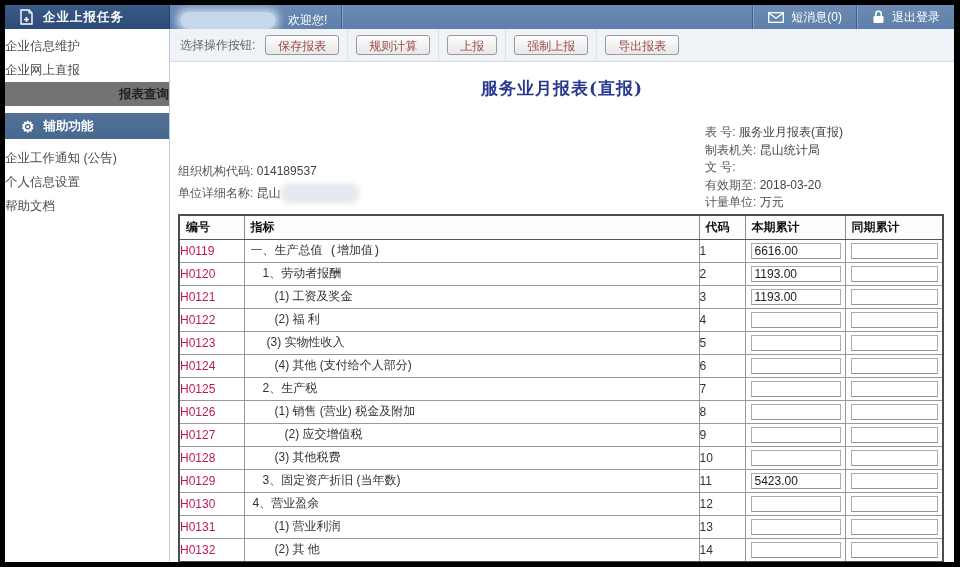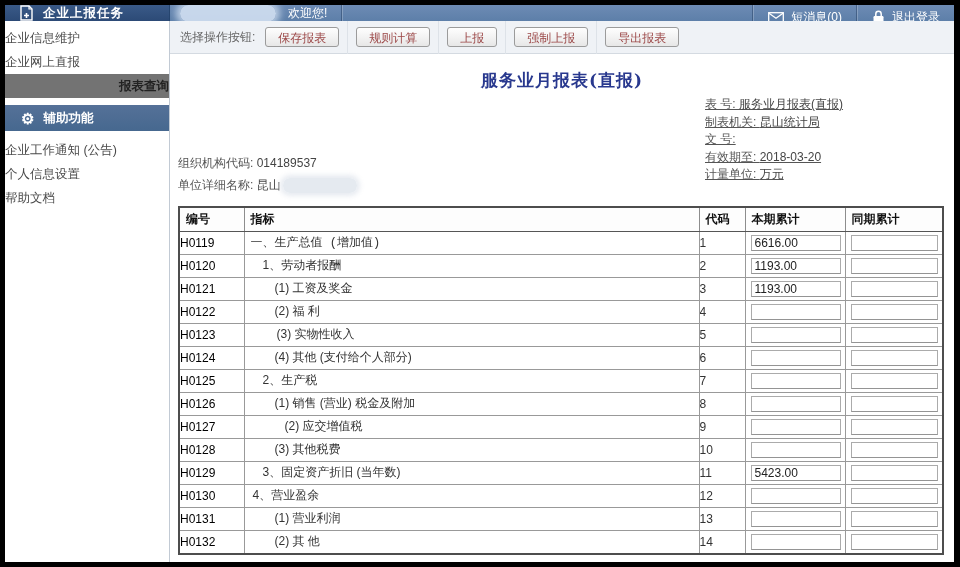--- a/index.html
+++ b/index.html
@@ -1,24 +1,24 @@
 <!DOCTYPE html>
 <html><head>
 <meta charset="utf-8">
 <style>
   * { box-sizing: border-box; margin: 0; padding: 0; }
   html,body { width:960px; height:567px; }
   body { background:#000; font-family:"Liberation Sans", sans-serif; position:relative; overflow:hidden; }
   .app { position:absolute; left:5px; top:5px; right:6px; bottom:5px; background:#fff; display:flex; flex-direction:column; overflow:hidden; }
 
   
-  .topbar { height:16px; display:flex; flex:none; }
+  .topbar { height:24px; display:flex; flex:none; }
   .topbar-left { width:165px; flex:none; background:linear-gradient(#3a5a88,#2c4a76); color:#fff; display:flex; align-items:center; padding-left:14px; border-right:1px solid #24436d; }
   .topbar-left .app-title { font-size:12.5px; font-weight:bold; margin-left:9px; letter-spacing:1px; }
-  .topbar-main { flex:1; background:linear-gradient(#6d8bb4,#5d7fa9); display:flex; align-items:flex-start; color:#fff; font-size:12px; }
+  .topbar-main { flex:1; background:linear-gradient(#6d8bb4,#5d7fa9); display:flex; align-items:flex-end; color:#fff; font-size:12px; }
   .user-blur { width:96px; height:17px; margin-left:10px; border-radius:9px; background:rgba(216,229,246,.85); box-shadow:0 0 7px 4px rgba(216,229,246,.75); flex:none; }
   .welcome { margin:0 14px 0 12px; font-size:12px; }
   .tb-divider { width:0; height:24px; border-left:1px solid rgba(30,55,90,.45); border-right:1px solid rgba(255,255,255,.22); flex:none; }
   .tb-spacer { flex:1; }
   .tb-action { display:flex; align-items:center; gap:7px; padding:0 14px; height:24px; cursor:pointer; font-size:12px; }
   .tb-action svg { flex:none; }
 
   
   .body { flex:1; display:flex; min-height:0; }
   .sidebar { width:165px; flex:none; background:#fff; border-right:1px solid #c2cad4; padding-top:5px; }
@@ -30,30 +30,30 @@
   .main { flex:1; display:flex; flex-direction:column; min-width:0; background:#fff; }
   .toolbar { height:33px; flex:none; background:#eff2f6; border-bottom:1px solid #d4dae1; display:flex; align-items:center; padding-left:10px; }
   .tl-label { font-size:12px; color:#666; margin-right:10px; }
   .tsep { width:1px; height:33px; background:#dde2e8; margin:0 8px; align-self:center; }
   .tbtn { font-size:12px; color:#9c4848; background:linear-gradient(#fefefe,#e7e7e7); border:1px solid #9b9b9b; border-radius:3px; padding:2px 12px; height:20px; cursor:pointer; font-family:"Liberation Sans", sans-serif; }
 
   .content { flex:1; overflow:hidden; }
   .report-title { text-align:center; margin-top:15px; font-family:"DejaVu Serif", serif; font-weight:bold; font-size:17px; color:#28388e; letter-spacing:1px; }
 
   .meta-zone { position:relative; height:114px; margin:0 11px 0 8px; font-size:12px; color:#555; }
-  .right-meta { position:absolute; left:527px; top:4px; line-height:17.5px;text-decoration:underline; }
+  .right-meta { position:absolute; left:527px; top:24px; line-height:17.5px; }
   .left-meta  { position:absolute; left:0; bottom:10px; line-height:22px; }
   .meta-line .mv { color:#444; }
   .blur-sm { display:inline-block; width:74px; height:15px; margin-left:2px; border-radius:7px; background:rgba(228,233,239,.95); box-shadow:0 0 5px 3px rgba(228,233,239,.9); vertical-align:middle; }
 
   table.report { border-collapse:collapse; margin:0 11px 0 8px; width:766px; table-layout:fixed; border:2px solid #4d4d4d; }
   table.report th { border:1px solid #8d8d8d; border-bottom:1px solid #555; font-size:12px; text-align:left; padding:0 0 0 6px; height:24px; color:#111; background:#fdfdfd; }
   table.report td { border:1px solid #999; font-size:12px; height:23px; color:#333; padding:0; overflow:hidden; white-space:nowrap; }
   td.c-id { padding-left:6px; }
-  td.c-id a { color:#000000; text-decoration:none; cursor:pointer; }
+  td.c-id a { color:#be185d; text-decoration:none; cursor:pointer; }
   td.c-ind { padding-left:6px; }
   td.c-code { padding-left:5px; }
   td.c-val input { display:block; width:calc(100% - 9px); height:16px; margin:3px 4px 3px 5px; border:1px solid #ababab; border-bottom-color:#949494; font-size:12px; padding:0 3px; font-family:"Liberation Sans", sans-serif; color:#222; background:#fff; }
 </style>
 </head>
 <body>
 
 <div class="app">
 
   <div class="topbar">
@@ -197,21 +197,21 @@
                 <td class="c-code">4</td>
                 <td class="c-val">
                   <input type="text" value="" style="">
                 </td>
                 <td class="c-val">
                   <input type="text" value="" style="">
                 </td>
               </tr>
               <tr>
                 <td class="c-id"><a href="#">H0123</a></td>
-                <td class="c-ind" style="padding-left: 32px;">(3) 实物性收入</td>
+                <td class="c-ind" style="padding-left: 22px;">(3) 实物性收入</td>
                 <td class="c-code">5</td>
                 <td class="c-val">
                   <input type="text" value="" style="">
                 </td>
                 <td class="c-val">
                   <input type="text" value="" style="">
                 </td>
               </tr>
               <tr>
                 <td class="c-id"><a href="#">H0124</a></td>

